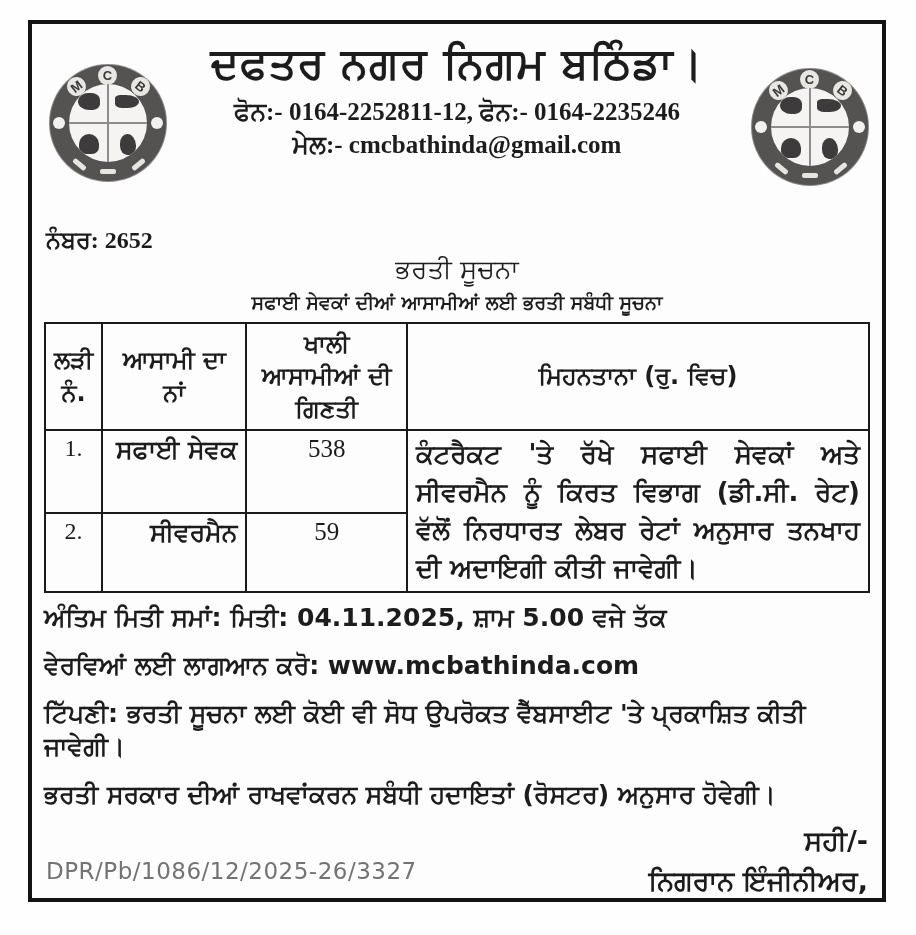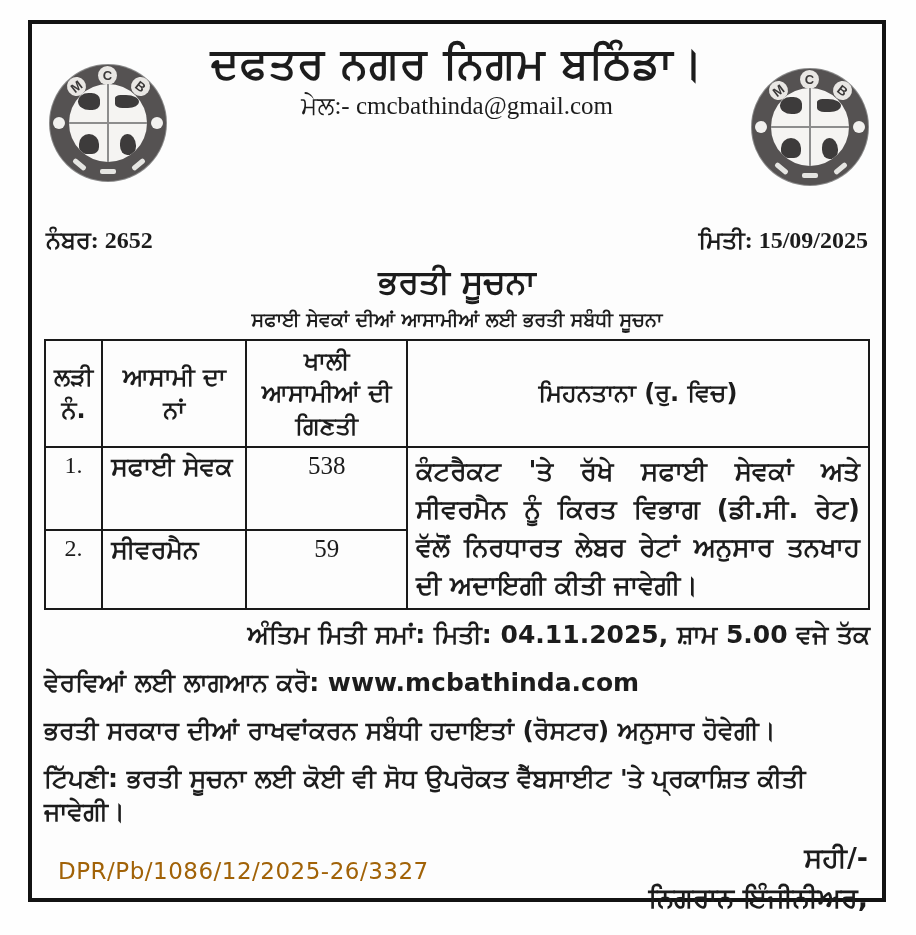--- a/index.html
+++ b/index.html
@@ -44,21 +44,21 @@
   .contact-line {
     text-align: center;
     font-family: "Liberation Serif", serif;
     font-weight: bold;
     font-size: 25px;
     margin-top: 10px;
   }
   .mail-line {
     text-align: center;
     font-family: "Liberation Serif", serif;
-    font-weight: normal;
+    font-weight: bold;
     font-size: 25px;
     margin-top: 4px;
   }
   
   .seal {
     position: absolute;
     width: 116px;
     height: 116px;
     border-radius: 50%;
     background: #555252;
@@ -128,23 +128,22 @@
     display: flex;
     justify-content: space-between;
     font-family: "Liberation Serif", serif;
     font-weight: bold;
     font-size: 24px;
     margin: 10px 2px 0 2px;
   }
   
   .notice-heading {
     text-align: center;
-    font-size: 33px;
-    font-weight: bold;
-    margin-top: 8px;
+    font-size: 26px;
+    font-weight: normal;
   }
   .notice-subheading {
     text-align: center;
     font-size: 19px;
     font-weight: bold;
     margin-top: 6px;
   }
   .intro-para {
     font-size: 26px;
     font-weight: bold;
@@ -175,21 +174,21 @@
   .col-cnt  { width: 19.5%; }
   .cell-sr {
     font-family: "Liberation Serif", serif;
     font-size: 24px;
     text-align: center;
     padding-top: 10px;
   }
   .cell-post {
     font-size: 25px;
     font-weight: bold;
-    text-align: left;
+    text-align: right;
     padding-top: 8px;
   }
   .cell-count {
     font-family: "Liberation Serif", serif;
     font-size: 25px;
     text-align: center;
     padding-top: 10px;
   }
   .cell-remuneration {
     font-size: 26px;
@@ -200,37 +199,37 @@
   }
   .row-post1 td { height: 66px; }
   .row-post2 td { height: 62px; }
   
   .footer-line {
     font-size: 25px;
     font-weight: bold;
     line-height: 33px;
     margin-top: 15px;
   }
-  .footer-line.first { margin-top: 8px; text-align: right; }
+  .footer-line.first { margin-top: 8px; }
   .signature-block {
     text-align: right;
     font-size: 27px;
     font-weight: bold;
     line-height: 40px;
     margin-top: 10px;
     padding-right: 2px;
   }
   .signature-block div { margin-top: 0; }
   .ref-number {
     position: absolute;
-    left: 26px;
+    left: 14px;
     bottom: 14px;
     font-family: "DejaVu Sans", sans-serif;
     font-size: 23px;
-    color: #a16207;
+    color: #737373;
     letter-spacing: 0.5px;
   }
 </style>
 </head>
 <body>
 
 <div class="page">
   <div class="notice-border">
 
     <div class="header">
@@ -267,26 +266,26 @@
           <span class="seal-q q1"></span>
           <span class="seal-q q2"></span>
           <span class="seal-q q3"></span>
           <span class="seal-q q4"></span>
           <span class="seal-cross-v"></span>
           <span class="seal-cross-h"></span>
         </div>
       </div>
 
       <div class="org-title">ਦਫਤਰ ਨਗਰ ਨਿਗਮ ਬਠਿੰਡਾ।</div>
+      <div class="contact-line">ਫੋਨ:- 0164-2252811-12, ਫੋਨ:- 0164-2235246</div>
       <div class="mail-line">ਮੇਲ:- cmcbathinda@gmail.com</div>
     </div>
 
     <div class="meta-row">
       <span>ਨੰਬਰ: 2652</span>
-      <span>ਮਿਤੀ: 15/09/2025</span>
     </div>
 
     <div class="notice-heading">ਭਰਤੀ ਸੂਚਨਾ</div>
     <div class="notice-subheading">ਸਫਾਈ ਸੇਵਕਾਂ ਦੀਆਂ ਆਸਾਮੀਆਂ ਲਈ ਭਰਤੀ ਸਬੰਧੀ ਸੂਚਨਾ</div>
 
     <table class="vacancy-table">
       <thead>
         <tr>
           <th class="col-sr">ਲੜੀ ਨੰ.</th>
           <th class="col-post">ਆਸਾਮੀ ਦਾ ਨਾਂ</th>
@@ -304,22 +303,22 @@
         <tr class="row-post2">
           <td class="cell-sr">2.</td>
           <td class="cell-post">ਸੀਵਰਮੈਨ</td>
           <td class="cell-count">59</td>
         </tr>
       </tbody>
     </table>
 
     <div class="footer-line first">ਅੰਤਿਮ ਮਿਤੀ ਸਮਾਂ: ਮਿਤੀ: 04.11.2025, ਸ਼ਾਮ 5.00 ਵਜੇ ਤੱਕ</div>
     <div class="footer-line">ਵੇਰਵਿਆਂ ਲਈ ਲਾਗਆਨ ਕਰੋ: www.mcbathinda.com</div>
+    <div class="footer-line">ਟਿੱਪਣੀ: ਭਰਤੀ ਸੂਚਨਾ ਲਈ ਕੋਈ ਵੀ ਸੋਧ ਉਪਰੋਕਤ ਵੈੱਬਸਾਈਟ 'ਤੇ ਪ੍ਰਕਾਸ਼ਿਤ ਕੀਤੀ ਜਾਵੇਗੀ।</div>
     <div class="footer-line">ਭਰਤੀ ਸਰਕਾਰ ਦੀਆਂ ਰਾਖਵਾਂਕਰਨ ਸਬੰਧੀ ਹਦਾਇਤਾਂ (ਰੋਸਟਰ) ਅਨੁਸਾਰ ਹੋਵੇਗੀ।</div>
-    <div class="footer-line">ਟਿੱਪਣੀ: ਭਰਤੀ ਸੂਚਨਾ ਲਈ ਕੋਈ ਵੀ ਸੋਧ ਉਪਰੋਕਤ ਵੈੱਬਸਾਈਟ 'ਤੇ ਪ੍ਰਕਾਸ਼ਿਤ ਕੀਤੀ ਜਾਵੇਗੀ।</div>
 
     <div class="signature-block">
       <div>ਸਹੀ/-</div>
       <div>ਨਿਗਰਾਨ ਇੰਜੀਨੀਅਰ,</div>
 
     </div>
 
     <div class="ref-number">DPR/Pb/1086/12/2025-26/3327</div>
 
   </div>

